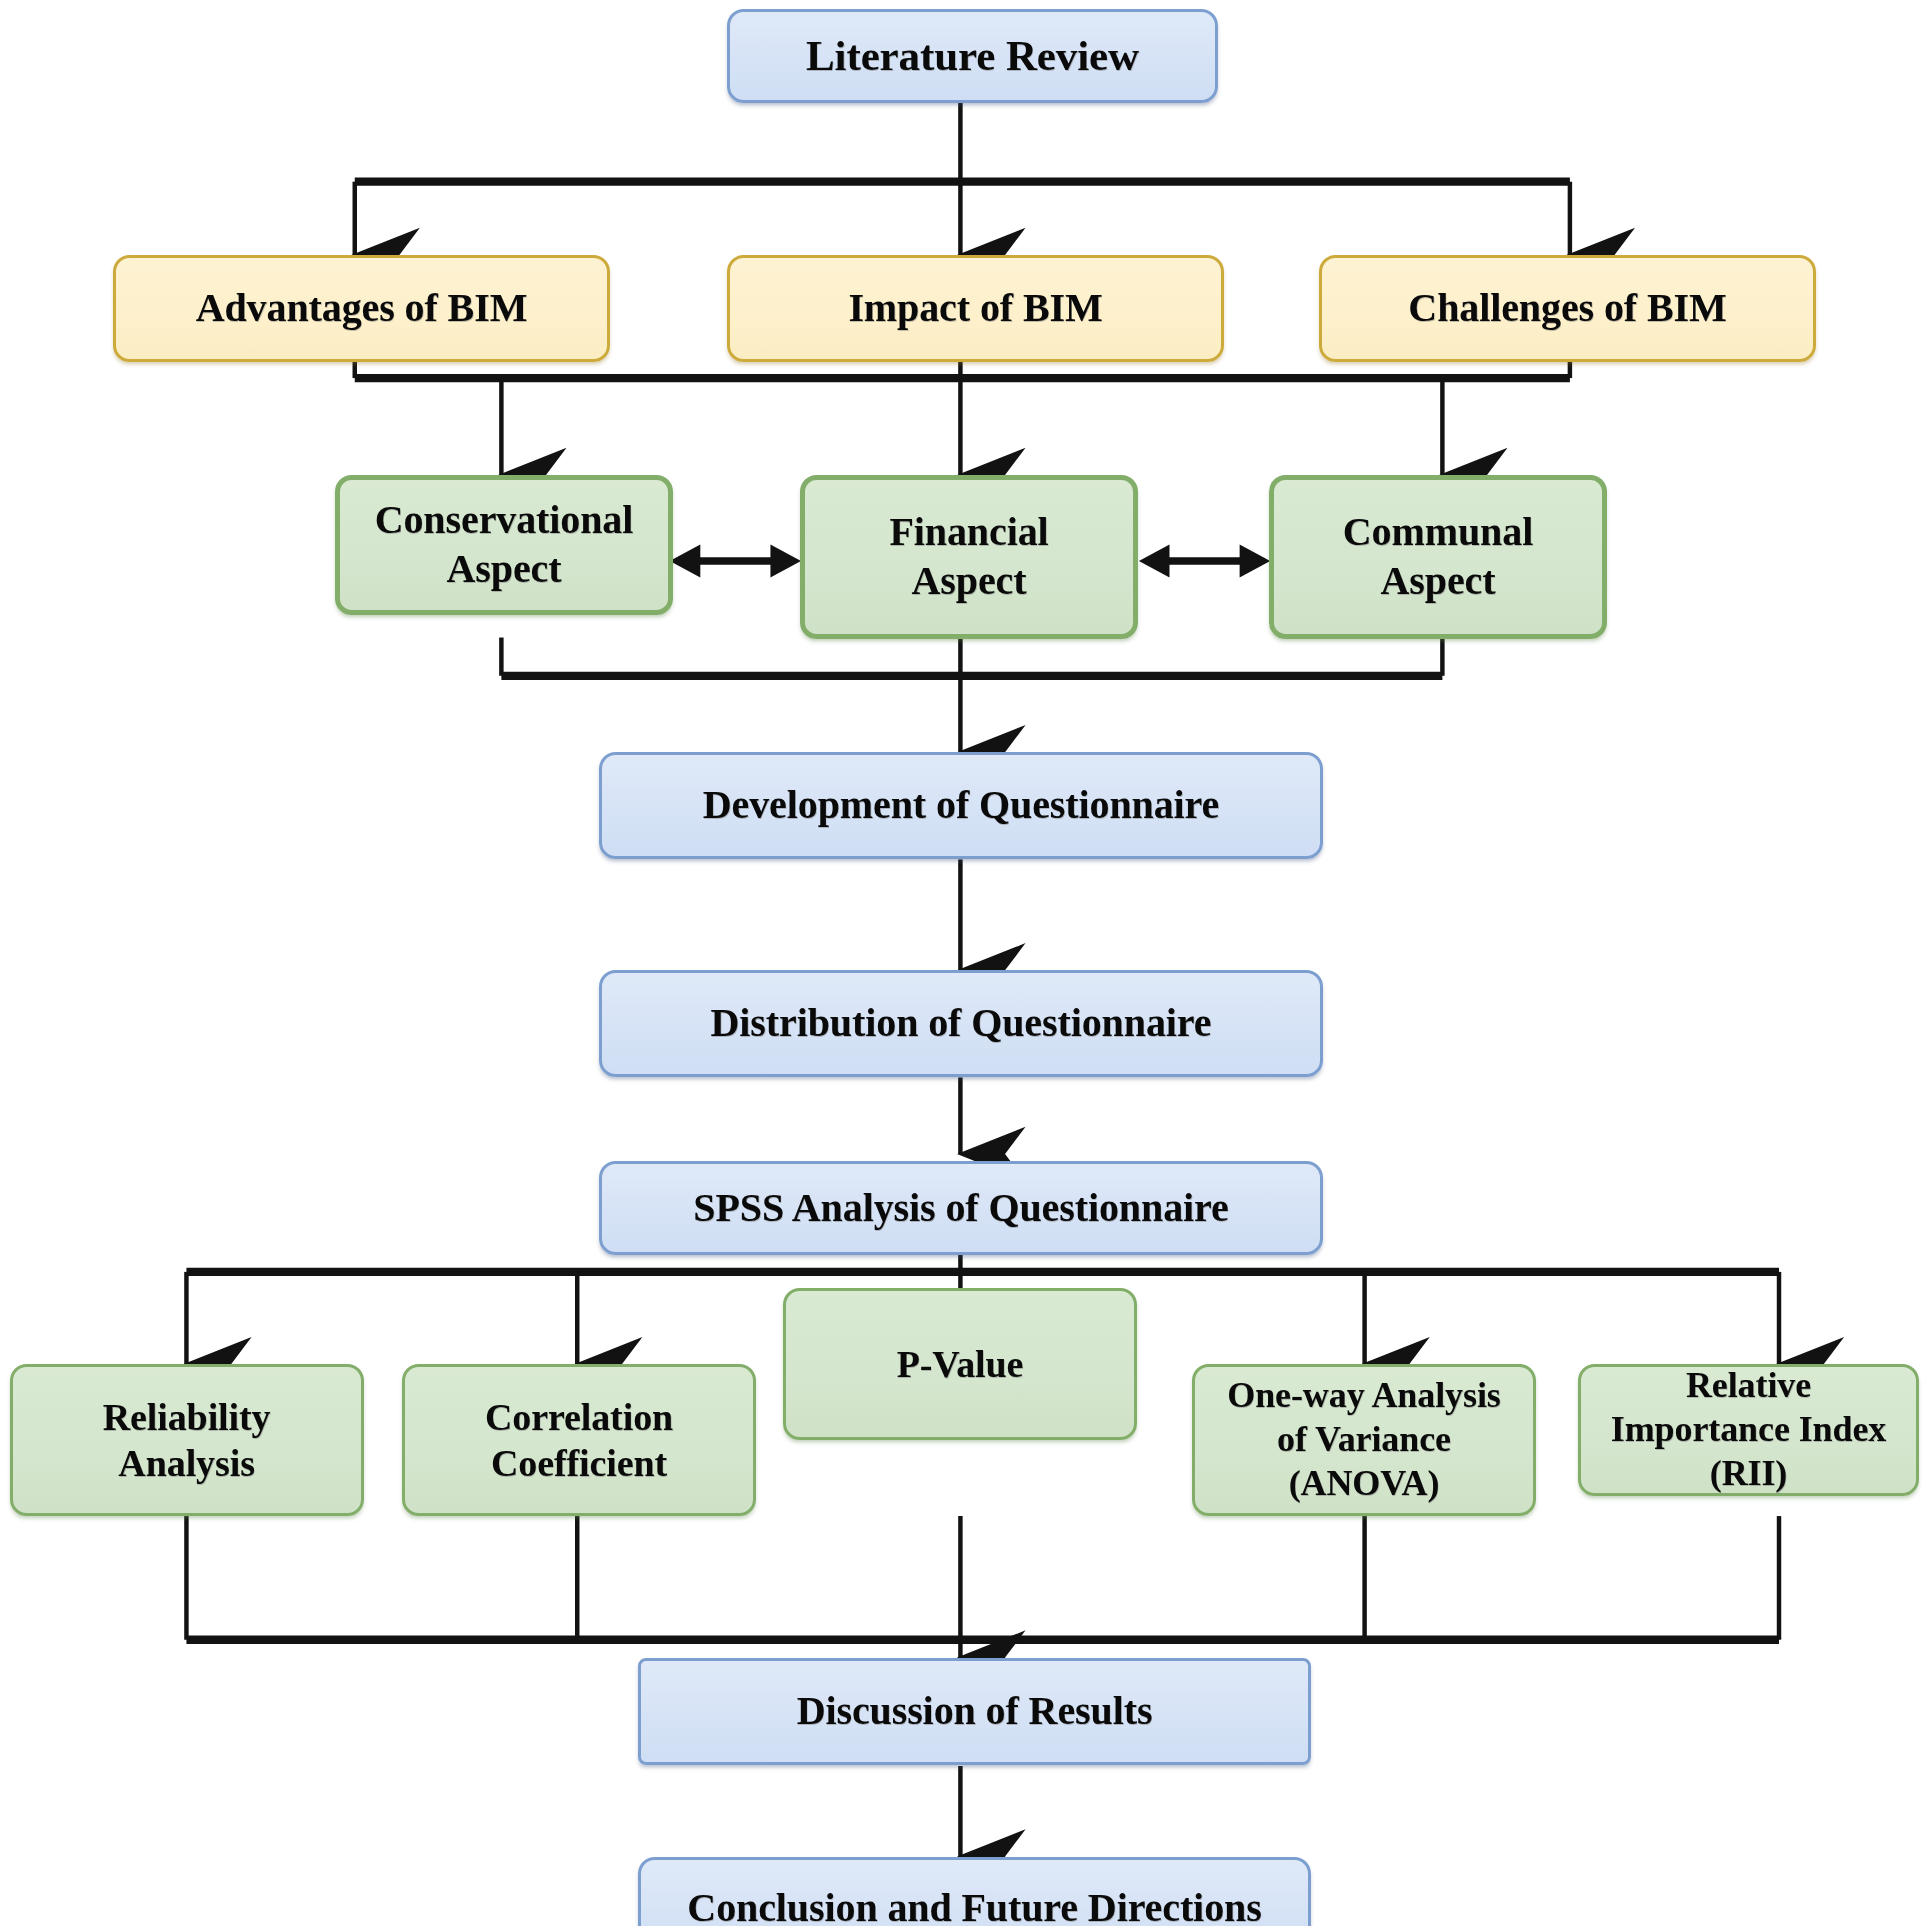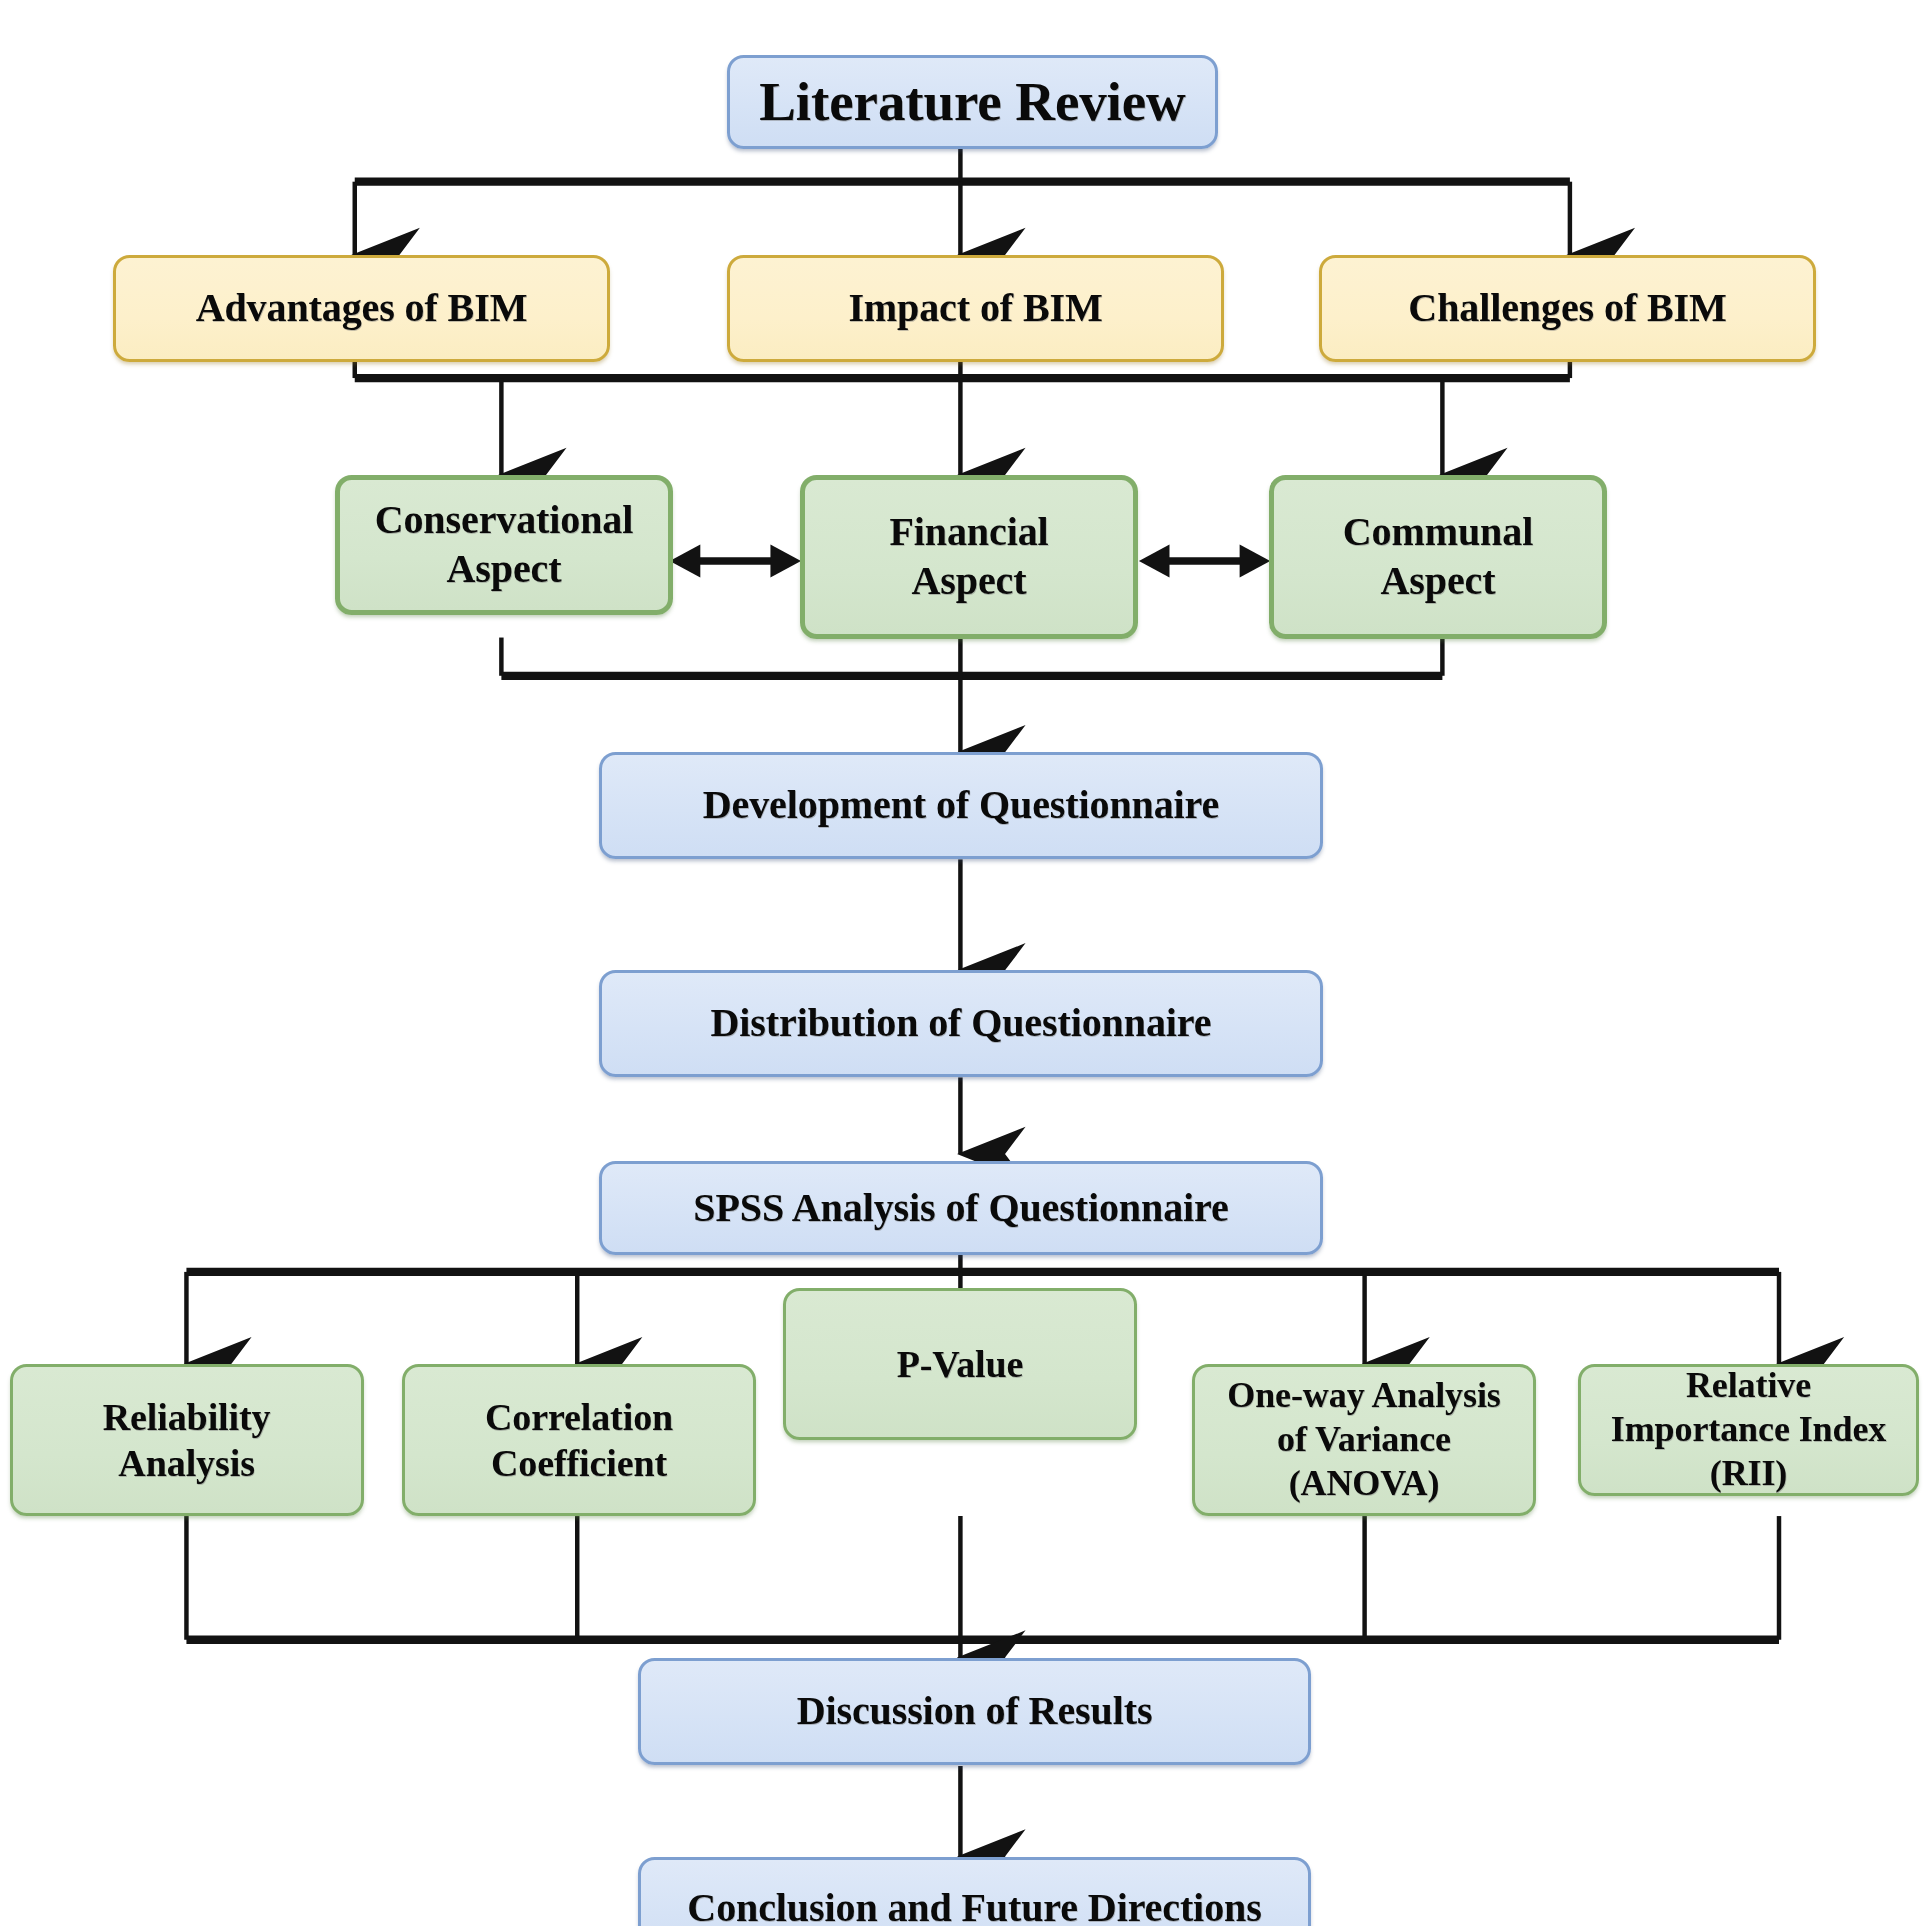--- a/index.html
+++ b/index.html
@@ -59,21 +59,21 @@
     box-shadow: 0 3.2px 4.5px -1.9px rgba(150,120,40,0.40);
   }
   .n-green {
     background: linear-gradient(180deg, #d9e9d2 0%, #d4e6cd 60%, #cfe2c7 100%);
     border: 3.2px solid #82ae6a;
     box-shadow: 0 3.2px 4.5px -1.9px rgba(90,130,70,0.40);
   }
   .n-green-thick {
     border-width: 5.7px;
   }
-  .fs-68 { font-size: 55px; margin-top: 46px; }
+  .fs-68 { font-size: 43px; }
   .fs-63 { font-size: 40px; }
   .fs-60 { font-size: 38px; }
   .fs-56 { font-size: 36px; }
   .wire { stroke: #121212; fill: none; }
   .wire-thin { stroke-width: 7; }
   .wire-bus { stroke-width: 13; }
 </style>
 </head>
 <body>
 
@@ -191,21 +191,21 @@
     <span class="lbl">One-way Analysis
 of Variance
 (ANOVA)</span>
   </div>
   <div class="node n-green fs-56" style="left:1578px; top:1364px; width:341px; height:132px;">
     <span class="lbl">Relative
 Importance Index
 (RII)</span>
   </div>
 
-  <div class="node n-blue fs-63" style="left:638px; top:1658px; width:673px; height:107px;">
+  <div class="node n-blue fs-63" style="left:638px; top:1658px; width:673px; height:107px;border-radius:8px;">
     <span class="lbl">Discussion of Results</span>
   </div>
   <div class="node n-blue fs-63" style="left:638px; top:1857px; width:673px; height:102px;">
     <span class="lbl">Conclusion and Future Directions</span>
   </div>
 
 </div>
 
 
 </body></html>

